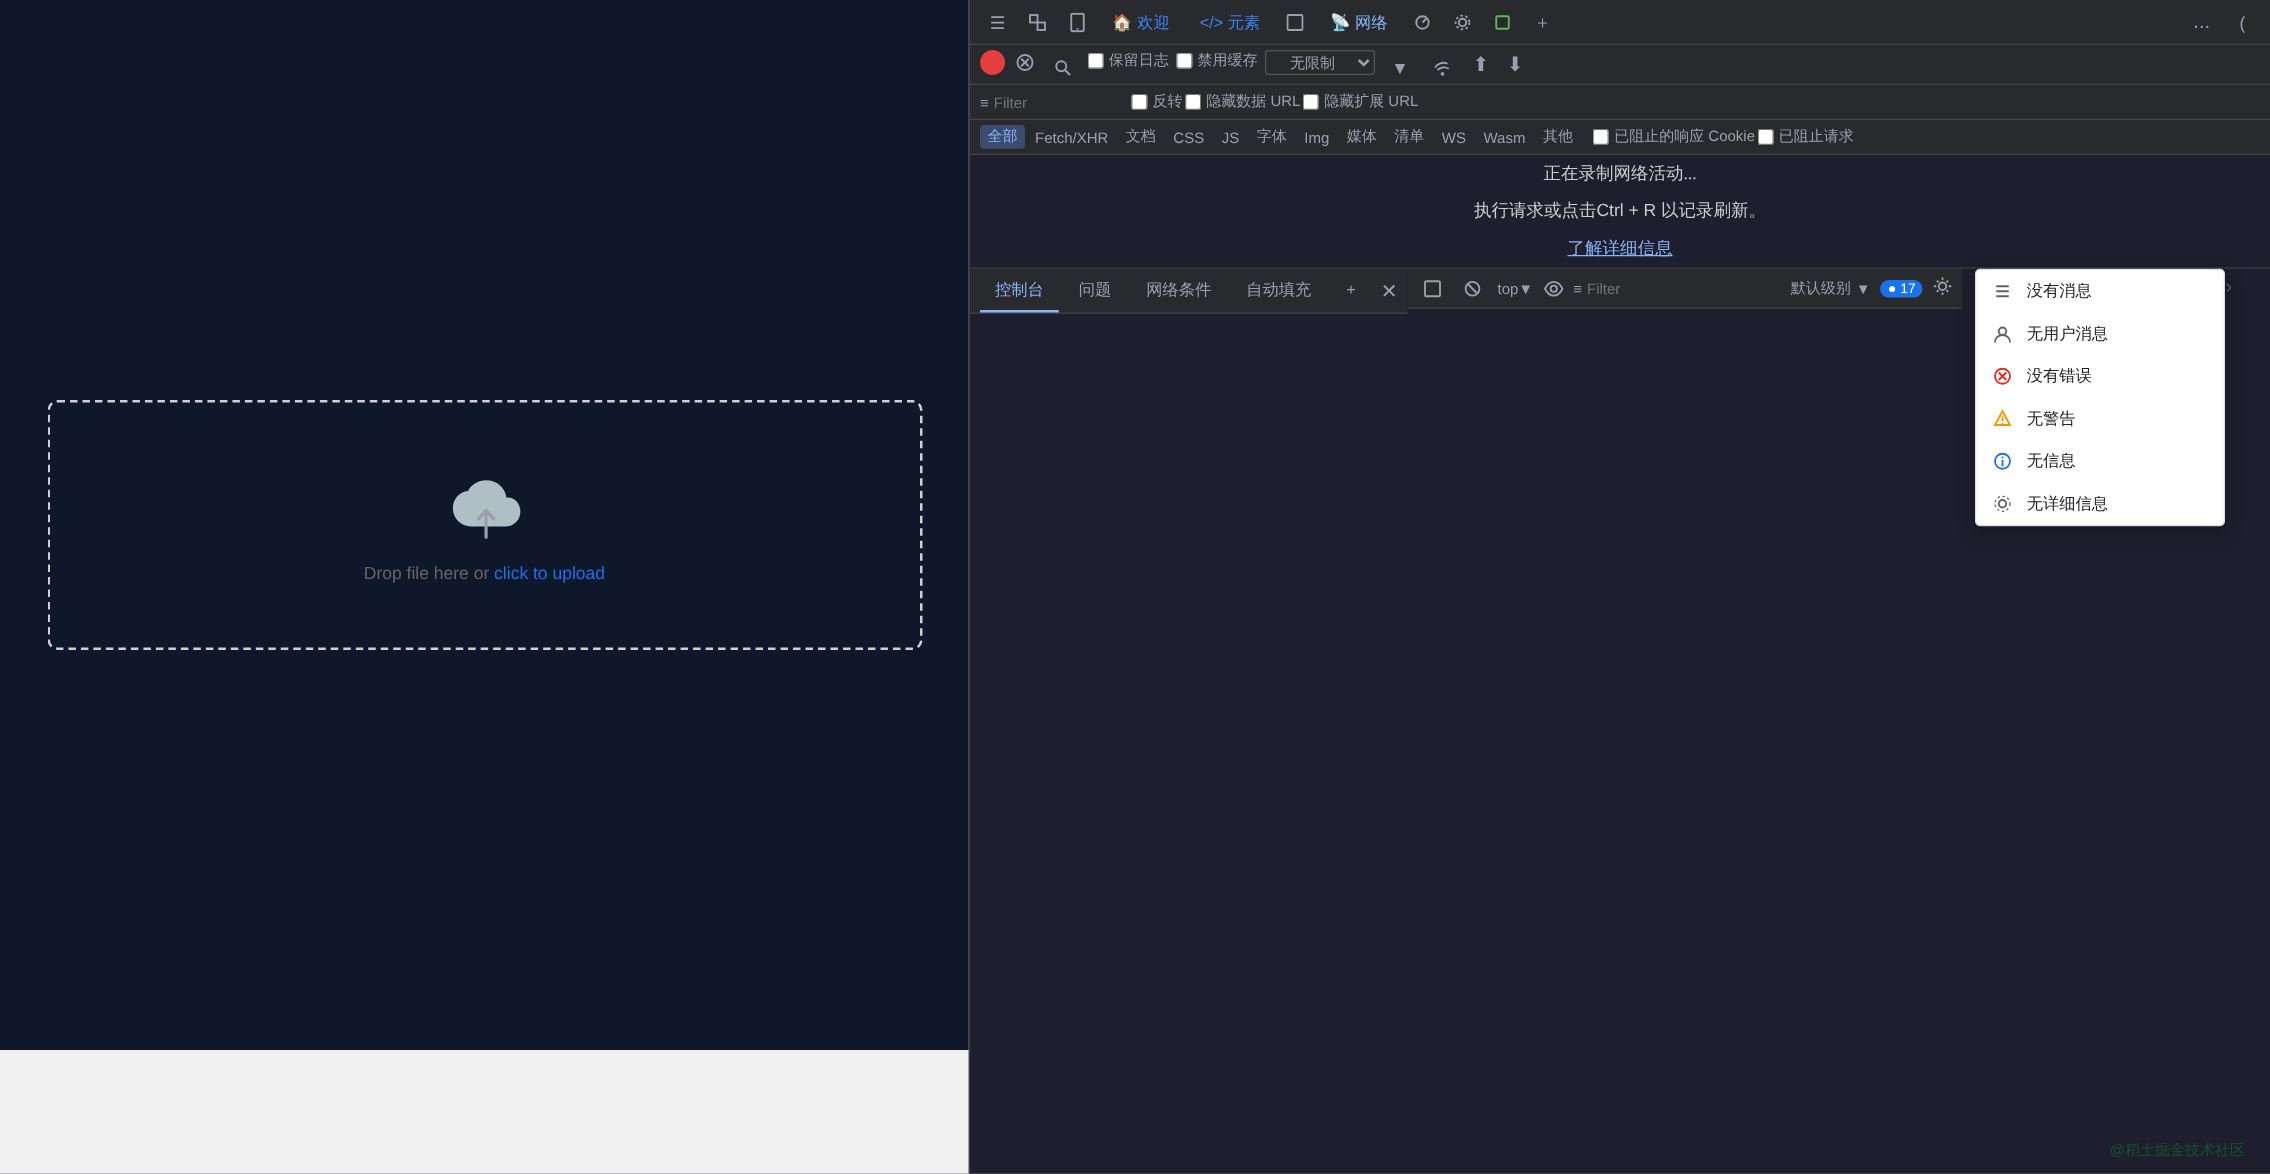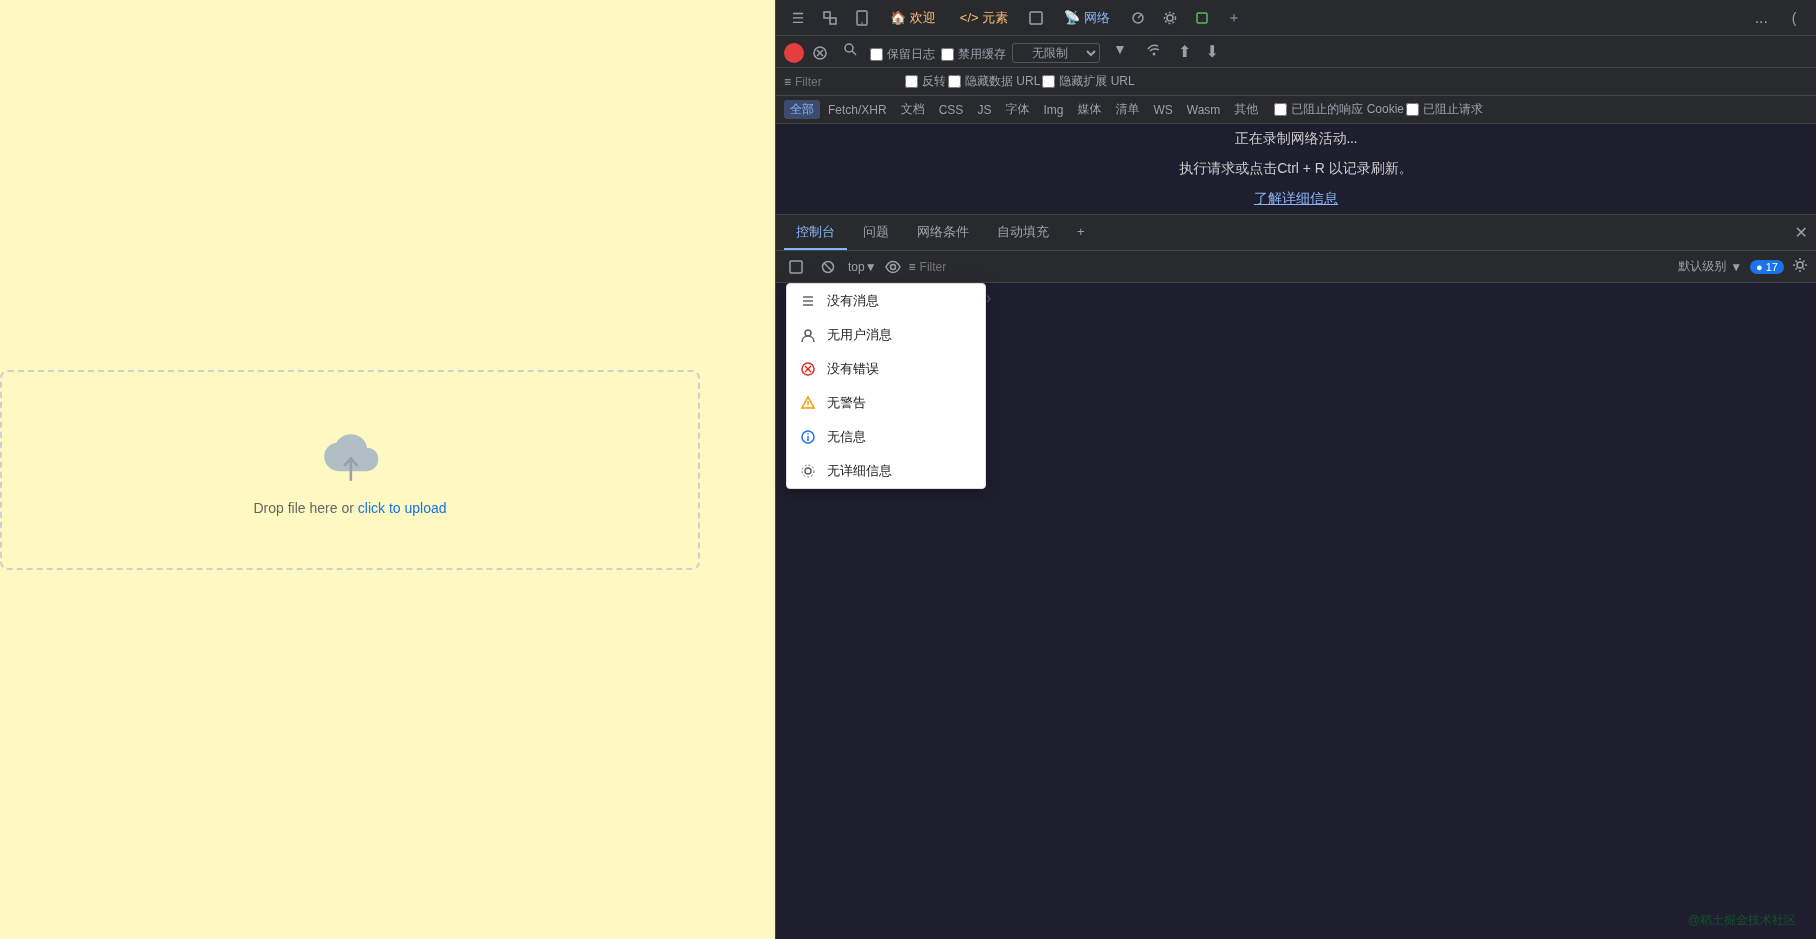--- a/index.html
+++ b/index.html
@@ -13,24 +13,25 @@
       display: flex;
       flex-direction: column;
     }
 
     
     .left-panel {
       position: absolute;
       left: 0;
       top: 0;
       width: 775px;
-      height: 939px;
-      background: #fef9c3;
-      display: flex;
-      align-items: center;
+      height: 840px;
+      background: #0f172a;
+      display: flex;
+      align-items: center;
+      justify-content: center;
     }
 
     .upload-area {
       border: 2px dashed #d0d0d0;
       border-radius: 8px;
       width: 700px;
       height: 200px;
       display: flex;
       flex-direction: column;
       align-items: center;
@@ -91,21 +92,21 @@
       border-radius: 4px;
       color: #9aa0ab;
       font-size: 14px;
     }
 
     .toolbar-tab {
       padding: 4px 10px;
       border: none;
       background: transparent;
       cursor: pointer;
-      color: #fdba74;
+      color: #3b82f6;
       font-size: 13px;
       border-radius: 4px;
       white-space: nowrap;
     }
     .toolbar-tab.active {
       color: #8ab4f8;
       background: transparent;
     }
 
     .toolbar-spacer { flex: 1; }
@@ -115,21 +116,21 @@
       font-size: 16px;
       padding: 0 8px;
       cursor: pointer;
     }
 
     
     .network-toolbar {
       background: #292a2d;
       border-bottom: 1px solid #444;
       display: flex;
-      align-items: flex-end;
+      align-items: flex-start;
       padding: 4px 8px;
       height: 32px;
       gap: 6px;
       flex-shrink: 0;
     }
 
     .record-btn {
       width: 20px;
       height: 20px;
       border-radius: 50%;
@@ -293,21 +294,21 @@
       cursor: pointer;
       font-size: 14px;
     }
 
     
     .console-panel {
       background: #1e1e2e;
       border-top: 1px solid #444;
       height: 550px;
       display: flex;
-      flex-direction: column;
+      flex-direction: row;
       flex-shrink: 0;
     }
 
     
     .console-tabs {
       background: #292a2d;
       border-bottom: 1px solid #444;
       display: flex;
       align-items: center;
       padding: 0 8px;

